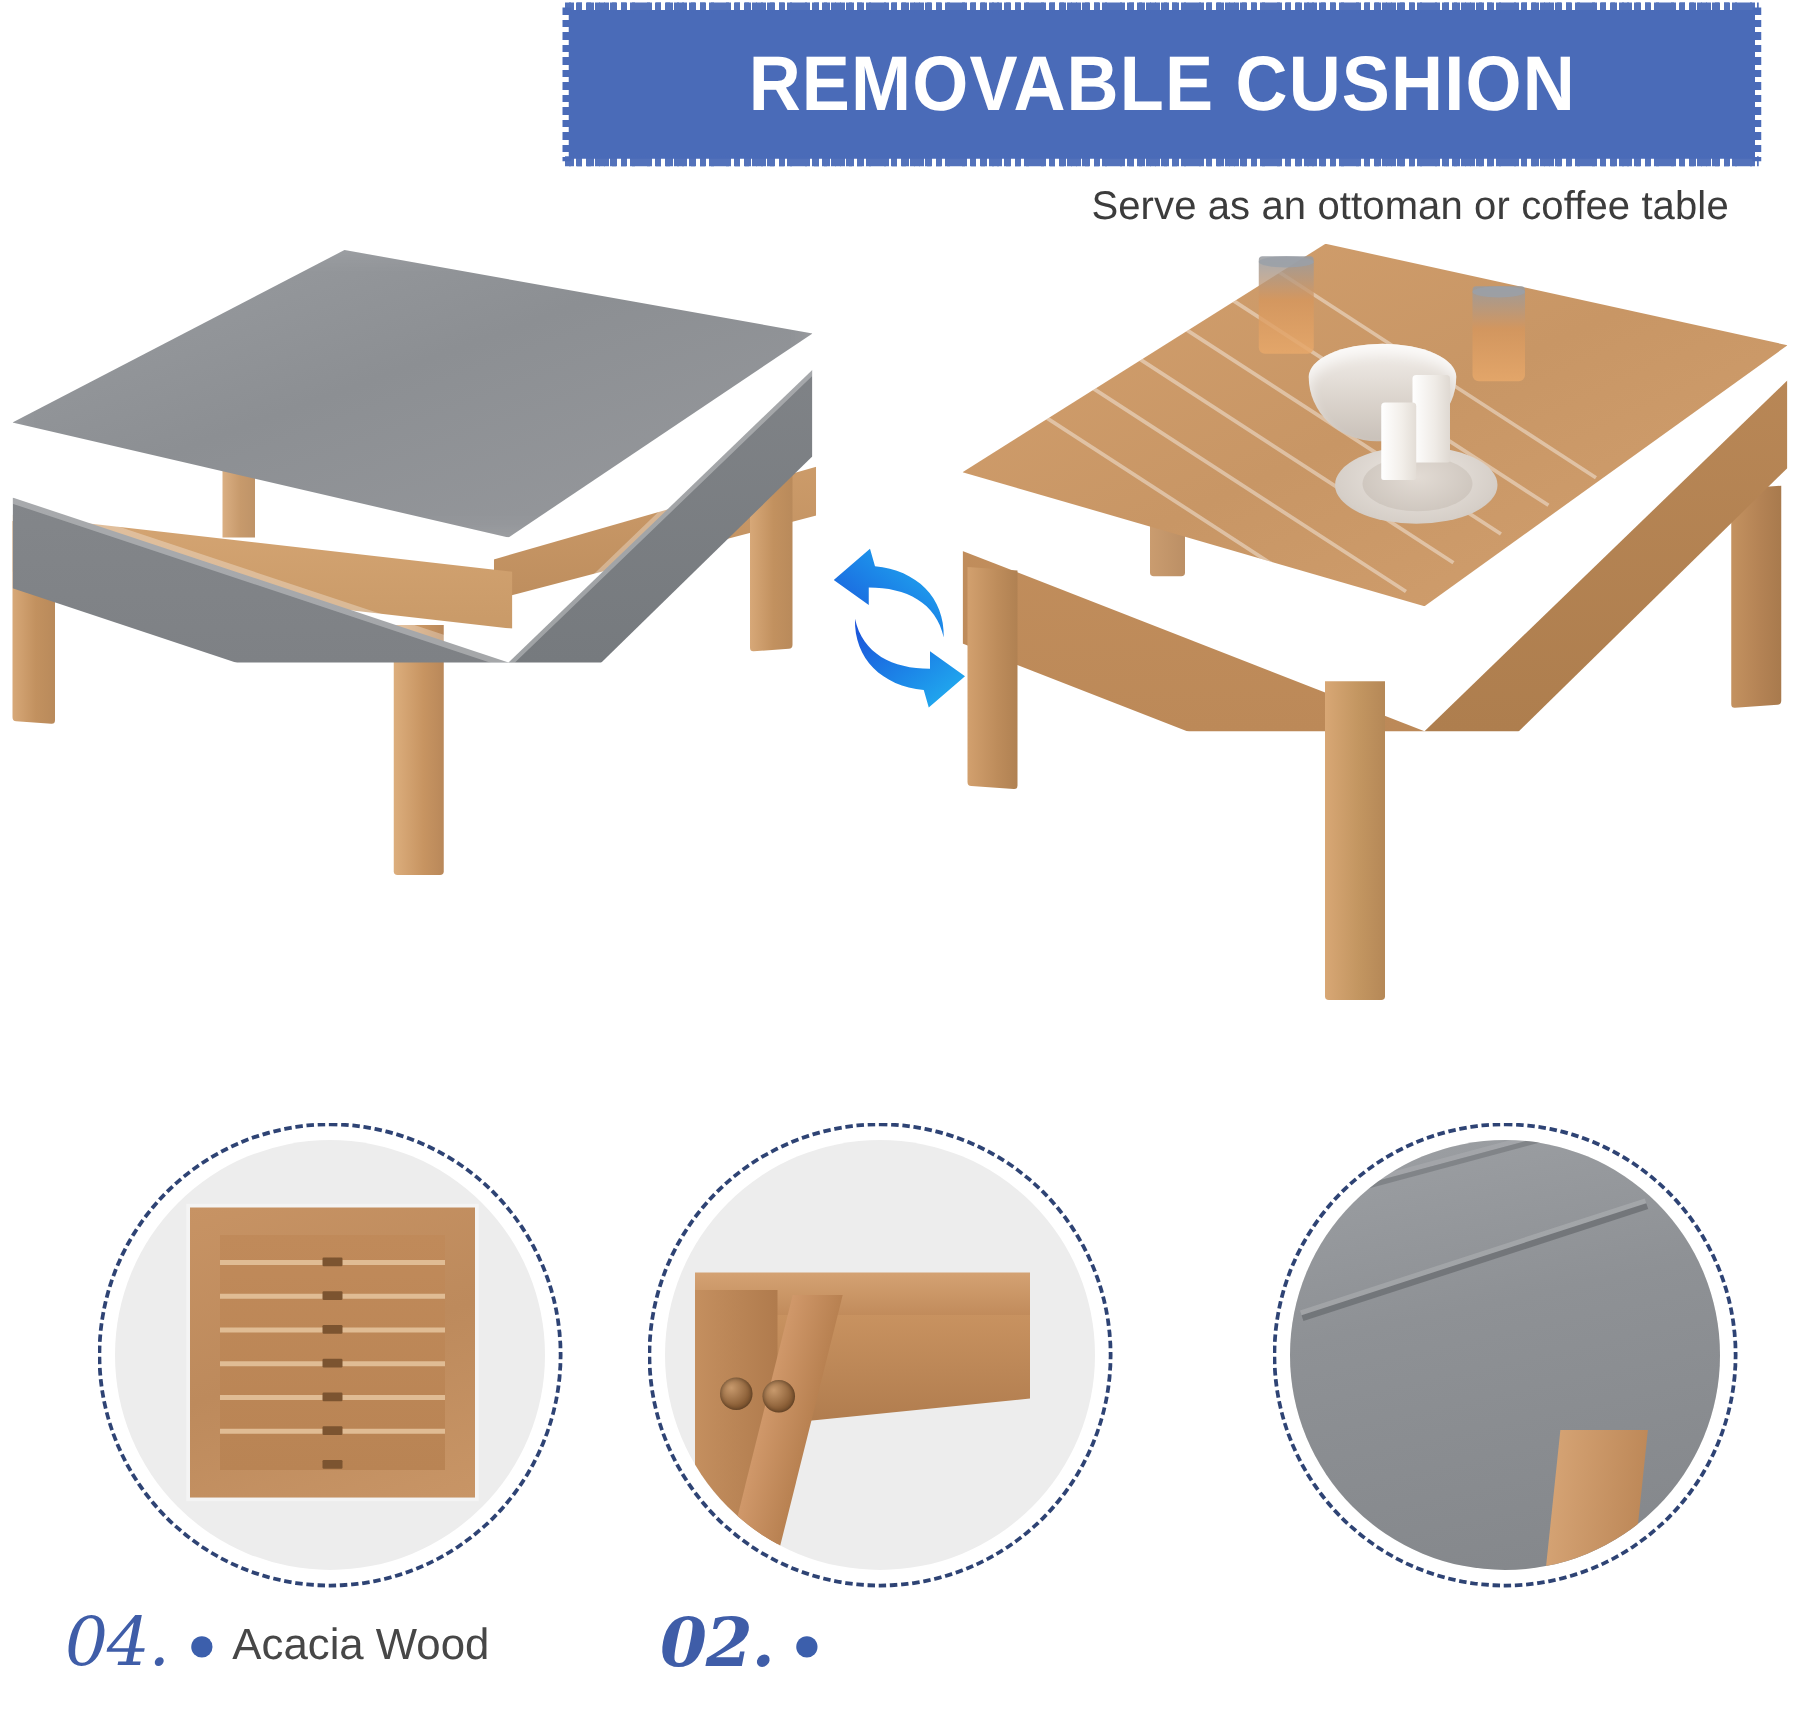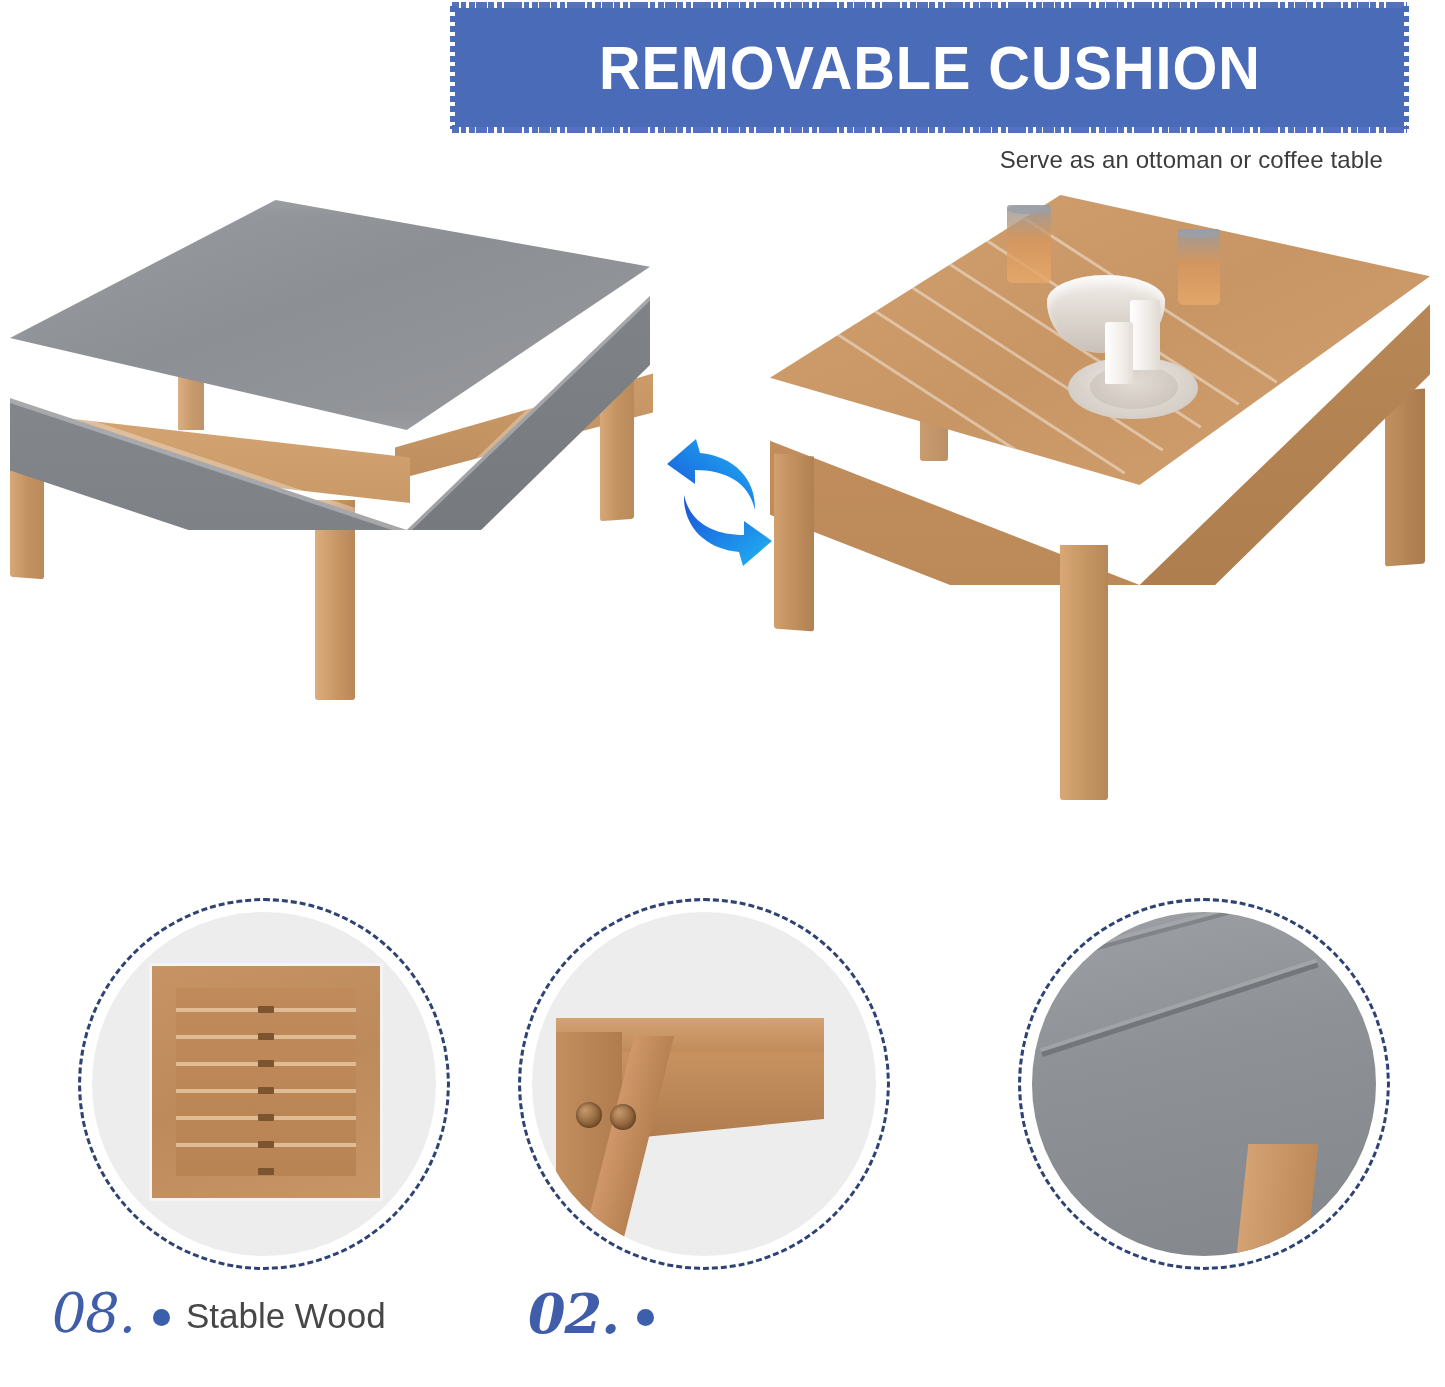--- a/index.html
+++ b/index.html
@@ -32,21 +32,21 @@
   .banner-side.l{left:-5px;}
   .banner-side.r{right:-5px;}
   .banner-title{
     position:relative;z-index:2;
     color:#FFFFFF;font-weight:bold;font-size:62px;letter-spacing:1px;
     transform:scaleX(.93);white-space:nowrap;
     font-family:"Liberation Sans","DejaVu Sans",sans-serif;
   }
   .subtitle{
     position:absolute;right:62px;top:146px;
-    font-size:24px;color:#3C3C3C;white-space:nowrap;letter-spacing:.1px;margin-left:24px;
+    font-size:32px;color:#3C3C3C;white-space:nowrap;letter-spacing:.1px;margin-left:24px;
   }
 
   
   .hero{position:absolute;left:0;top:175px;width:1445px;height:700px;}
 
   
   .ottoman{position:absolute;left:0px;top:25px;width:660px;height:620px;}
   .ot-cushion-top{
     position:absolute;left:10px;top:0px;width:640px;height:230px;
     background:linear-gradient(160deg,#9A9DA1 0%,#8C8F93 45%,#97999D 100%);
@@ -316,23 +316,23 @@
       <div class="cush-body"></div>
       <div class="zipper" style="left:10px;top:140px;width:290px;transform:rotate(-18deg);transform-origin:left center;"></div>
       <div class="zipper" style="left:28px;top:44px;width:220px;height:4px;opacity:.55;
                   transform:rotate(-15deg);transform-origin:left center;"></div>
       <div class="cush-leg" style="left:210px;top:232px;width:70px;height:120px;transform:skewX(-6deg);"></div>
     </div>
     <div class="feat-ring"></div>
   </div>
 
   <div class="caption c1">
-    <span class="cap-num">08.</span>
+    <span class="cap-num">04.</span>
     <span class="cap-dot"></span>
-    <span class="cap-text">Stable Wood</span>
+    <span class="cap-text">Acacia Wood</span>
   </div>
 
   <div class="caption c2">
     <span class="cap-num">02.</span>
     <span class="cap-dot"></span>
   </div>
 
 
 </div>
 

